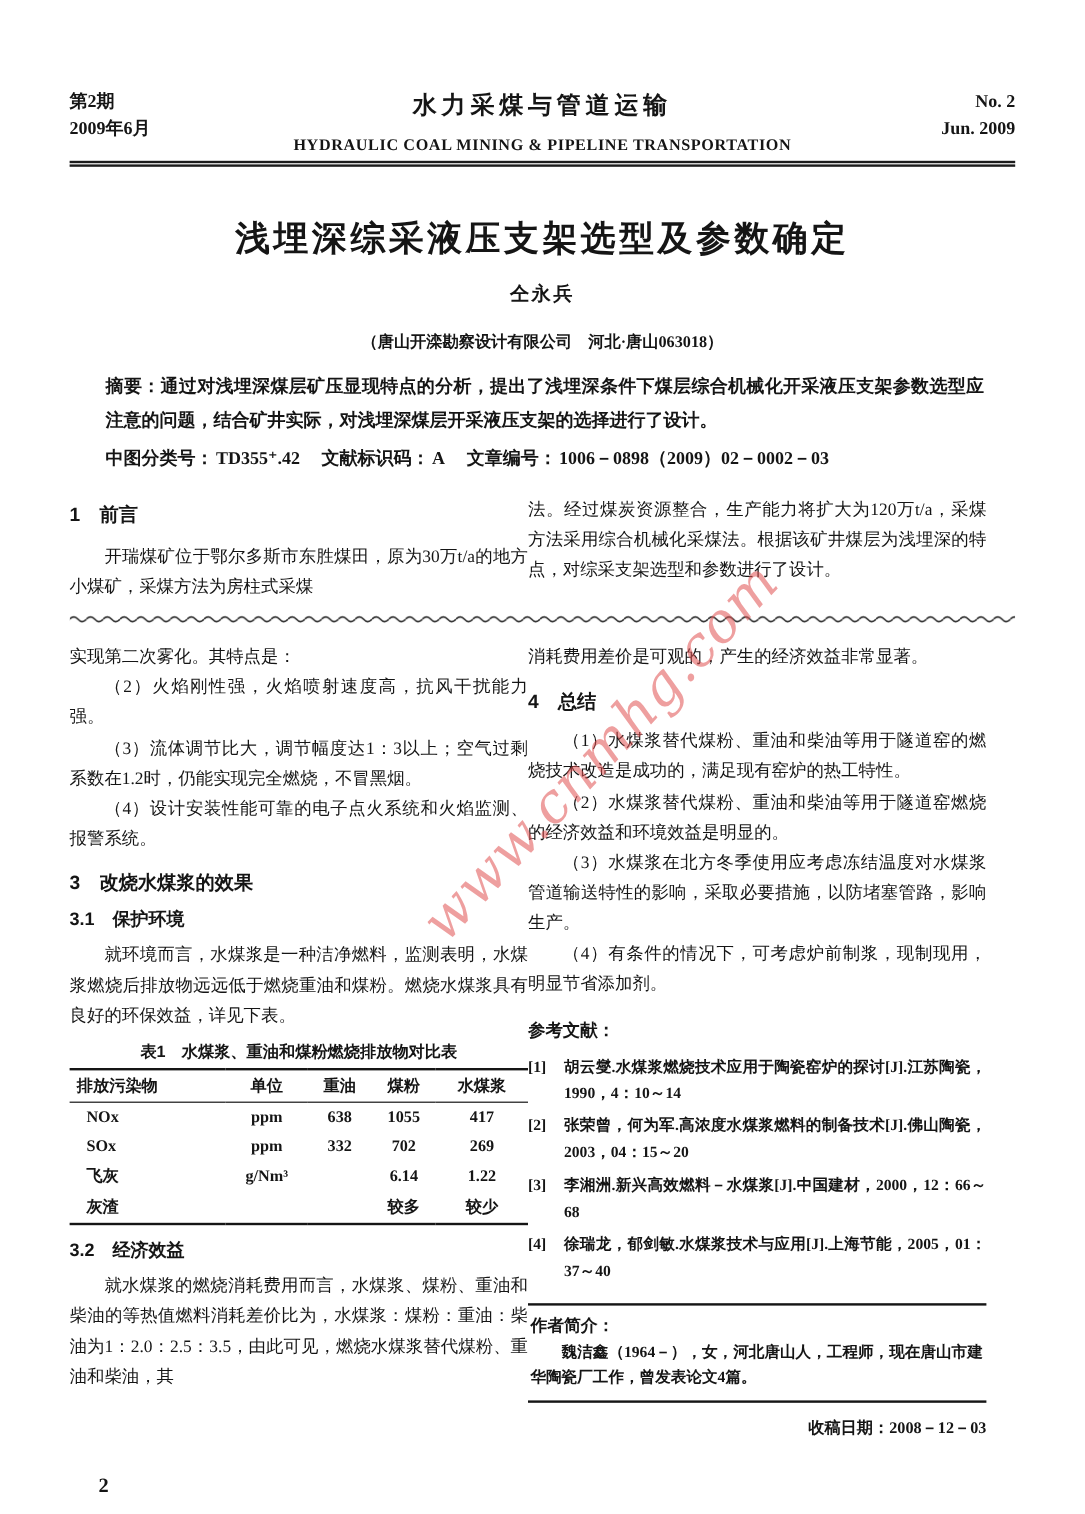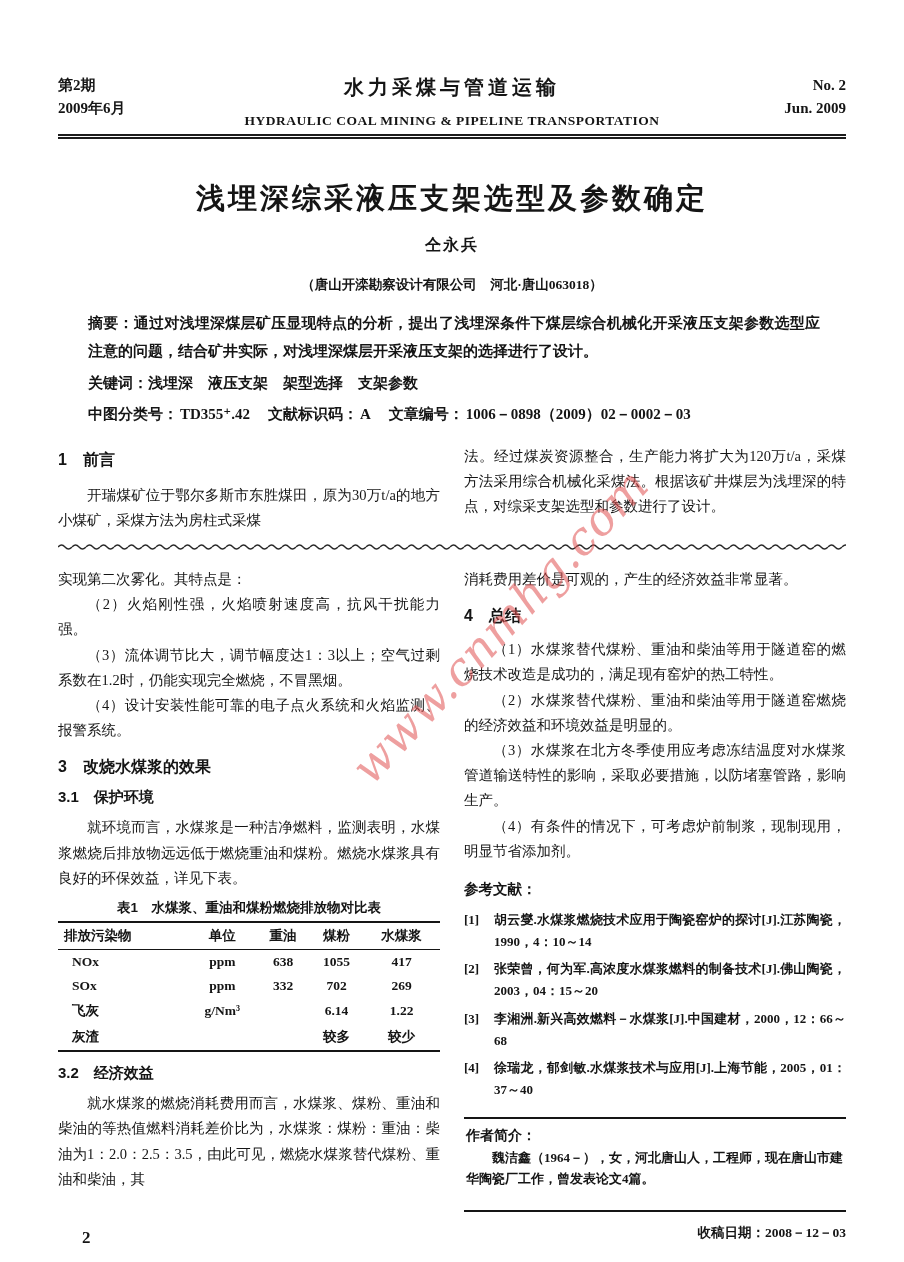--- a/index.html
+++ b/index.html
@@ -34,21 +34,21 @@
   .a-affil{text-align:center;font-weight:bold;font-size:13.5px;margin-top:20px;}
   .abstract{
     margin:16px 26px 0 30px;
     font-weight:bold;font-size:15px;line-height:1.85;text-align:justify;
   }
   .kw-line{margin:4px 26px 0 30px;font-weight:bold;font-size:15px;line-height:1.8;}
   .clc-line{margin:4px 26px 0 30px;font-weight:bold;font-size:15px;line-height:1.8;}
   .clc-line span{margin-right:2px;}
   .clc-gap{display:inline-block;width:14px;}
   
-  .columns{display:flex;gap:24px;margin-top:16px;}
+  .columns{display:flex;margin-top:16px;}
   .col{width:382px;box-sizing:border-box;}
   .sec-h{
     font-family:"Liberation Sans",sans-serif;font-weight:bold;font-size:16px;
     margin:6px 0 12px 0;
   }
   .sec-h.mid{margin:14px 0 10px 0;}
   .sub-h{
     font-family:"Liberation Sans",sans-serif;font-weight:bold;font-size:15px;
     margin:8px 0 8px 0;
   }
@@ -67,21 +67,21 @@
   table.cmp td{padding:4px 2px;text-align:center;font-weight:bold;}
   table.cmp th:first-child,table.cmp td:first-child{text-align:left;padding-left:6px;}
   table.cmp td:first-child{padding-left:14px;}
   
   .ref-label{font-family:"Liberation Sans",sans-serif;font-weight:bold;font-size:14.5px;margin:16px 0 10px 0;}
   .ref-item{display:flex;font-size:13px;line-height:1.7;margin-bottom:5px;}
   .ref-marker{width:30px;flex:0 0 30px;font-weight:bold;}
   .ref-text{flex:1;text-align:justify;font-weight:bold;}
   
   .bio{border-top:2px solid #151515;border-bottom:2px solid #151515;
-    margin-top:16px;padding:8px 2px 20px 2px;}
+    margin-top:16px;padding:8px 2px 8px 2px;}
   .bio-label{font-family:"Liberation Sans",sans-serif;font-weight:bold;font-size:14px;}
   .bio-text{font-size:13px;line-height:1.65;text-indent:2em;margin-top:2px;font-weight:bold;}
   .received{text-align:right;font-weight:bold;font-size:13.5px;margin-top:12px;}
   
   .page-num{position:absolute;left:82px;bottom:14px;font-weight:bold;font-size:17px;}
   .watermark{
     position:absolute;left:282px;top:598px;width:440px;height:60px;
     text-align:center;
     transform:rotate(-47deg);
     color:rgba(224,80,80,0.55);
@@ -110,21 +110,20 @@
       <div>Jun. 2009</div>
     </div>
   </div>
 
   <div class="a-title">浅埋深综采液压支架选型及参数确定</div>
   <div class="a-author">仝永兵</div>
   <div class="a-affil">（唐山开滦勘察设计有限公司　河北·唐山063018）</div>
 
   <div class="abstract"><span>摘要：</span><span>通过对浅埋深煤层矿压显现特点的分析，提出了浅埋深条件下煤层综合机械化开采液压支架参数选型应注意的问题，结合矿井实际，对浅埋深煤层开采液压支架的选择进行了设计。</span></div>
 
-  <div class="kw-line"><span>关键词：</span><span>浅埋深　液压支架　架型选择　支架参数</span></div>
 
   <div class="clc-line"><span>中图分类号：</span><span>TD355⁺.42</span><span class="clc-gap"></span><span>文献标识码：</span><span>A</span><span class="clc-gap"></span><span>文章编号：</span><span>1006－0898（2009）02－0002－03</span></div>
 
   <div class="columns">
     <div class="col">
       <div class="sec-h">1　前言</div>
       <p class="body ind">开瑞煤矿位于鄂尔多斯市东胜煤田，原为30万t/a的地方小煤矿，采煤方法为房柱式采煤</p>
     </div>
     <div class="col">
       <p class="body">法。经过煤炭资源整合，生产能力将扩大为120万t/a，采煤方法采用综合机械化采煤法。根据该矿井煤层为浅埋深的特点，对综采支架选型和参数进行了设计。</p>

